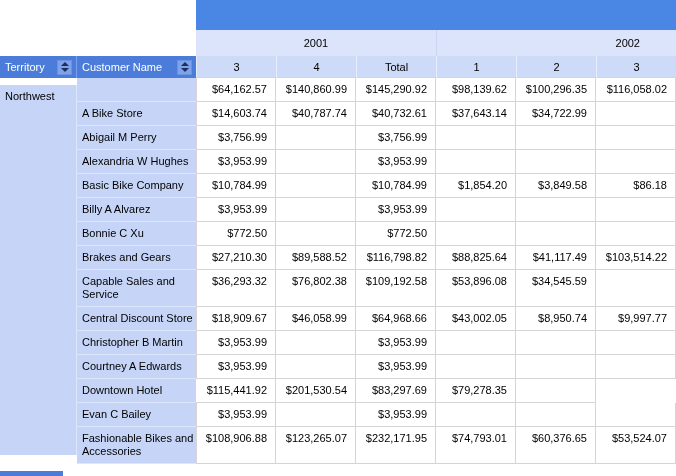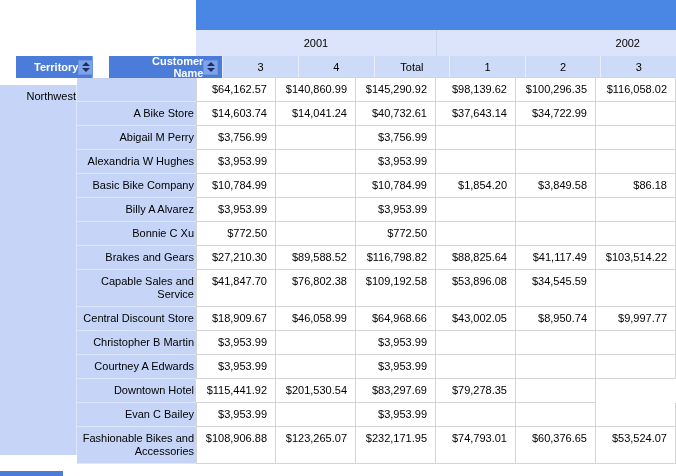--- a/index.html
+++ b/index.html
@@ -1,25 +1,25 @@
 <!DOCTYPE html>
 <html style="--band-blue: #4A86E3; --header-blue: #4B7CD9; --year-bg: #DBE4FA; --quarter-bg: #CEDBF8; --rowheader-bg: #C6D5F7; --grid-gray: #D5D5D5; --light-sep: #DDE7FB; --sort-icon-bg: #7FA3EA;"><head>
 <meta charset="utf-8">
 <style>
   html,body{margin:0;padding:0;background:#fff;}
   .stage{
     position:relative;width:676px;height:476px;overflow:hidden;background:#fff;
-    font-family:"Liberation Sans","DejaVu Sans",sans-serif;font-size:11px;color:#000;text-align:right;
+    font-family:"Liberation Sans","DejaVu Sans",sans-serif;font-size:11px;color:#000;
   }
   .top-band{position:absolute;left:196px;top:0;width:480px;height:30px;background:var(--band-blue,#4A86E3);}
   .year-row{position:absolute;left:196px;top:30px;width:480px;height:26px;display:flex;background:var(--year-bg,#DBE4FA);}
   .ycell{width:240px;box-sizing:border-box;display:flex;align-items:center;justify-content:center;}
   .ycell.y2{justify-content:flex-end;padding-right:36px;border-left:1px solid #C9D4EF;}
   .hdr-row{position:absolute;left:0;top:56px;width:676px;height:22px;display:flex;}
-  .th{background:var(--header-blue,#4B7CD9);color:#fff;font-weight:bold;display:flex;align-items:center;box-sizing:border-box;padding-left:18px;cursor:pointer;margin-left:16px;}
+  .th{background:var(--header-blue,#4B7CD9);color:#fff;font-weight:normal;display:flex;align-items:center;box-sizing:border-box;padding-left:5px;cursor:pointer;}
   .th-terr{width:77px;border-right:1px solid #7DA2EC;}
   .th-cust{width:119px;}
   .sort{margin-left:auto;margin-right:4px;width:15px;height:15px;background:var(--sort-icon-bg,#7FA3EA);border:1px solid #6B93DF;box-sizing:border-box;display:flex;flex-direction:column;align-items:center;justify-content:center;gap:2px;cursor:pointer;flex:0 0 auto;}
   .tri-up{width:0;height:0;border-left:4px solid transparent;border-right:4px solid transparent;border-bottom:4px solid #1D2F5F;}
   .tri-dn{width:0;height:0;border-left:4px solid transparent;border-right:4px solid transparent;border-top:4px solid #1D2F5F;}
   .qcell{width:80px;box-sizing:border-box;background:var(--quarter-bg,#CEDBF8);display:flex;align-items:center;justify-content:center;border-bottom:1px solid var(--grid-gray,#D5D5D5);border-left:1px solid #E8EEFC;}
   .terr-col{position:absolute;left:0;top:85px;width:77px;height:370px;background:var(--rowheader-bg,#C6D5F7);box-sizing:border-box;border-right:1px solid var(--light-sep,#DDE7FB);padding:5px 0 0 5px;line-height:13px;}
   .tbody{position:absolute;left:77px;top:78px;width:599px;}
   .brow{display:flex;align-items:stretch;}
   .ccell{width:119px;box-sizing:border-box;background:var(--rowheader-bg,#C6D5F7);border-bottom:1px solid var(--light-sep,#DDE7FB);padding:5px 2px 5px 5px;line-height:13px;min-height:24px;}
@@ -70,21 +70,21 @@
     <div class="dcell first">$64,162.57</div>
     <div class="dcell">$140,860.99</div>
     <div class="dcell">$145,290.92</div>
     <div class="dcell">$98,139.62</div>
     <div class="dcell">$100,296.35</div>
     <div class="dcell">$116,058.02</div>
   </div>
       <div class="brow">
     <div class="ccell">A Bike Store</div>
     <div class="dcell first">$14,603.74</div>
-    <div class="dcell">$14,041.24</div>
+    <div class="dcell">$40,787.74</div>
     <div class="dcell">$40,732.61</div>
     <div class="dcell">$37,643.14</div>
     <div class="dcell">$34,722.99</div>
     <div class="dcell"></div>
   </div>
       <div class="brow">
     <div class="ccell">Abigail M Perry</div>
     <div class="dcell first">$3,756.99</div>
     <div class="dcell"></div>
     <div class="dcell">$3,756.99</div>
@@ -132,21 +132,21 @@
     <div class="ccell">Brakes and Gears</div>
     <div class="dcell first">$27,210.30</div>
     <div class="dcell">$89,588.52</div>
     <div class="dcell">$116,798.82</div>
     <div class="dcell">$88,825.64</div>
     <div class="dcell">$41,117.49</div>
     <div class="dcell">$103,514.22</div>
   </div>
       <div class="brow">
     <div class="ccell">Capable Sales and Service</div>
-    <div class="dcell first">$41,847.70</div>
+    <div class="dcell first">$36,293.32</div>
     <div class="dcell">$76,802.38</div>
     <div class="dcell">$109,192.58</div>
     <div class="dcell">$53,896.08</div>
     <div class="dcell">$34,545.59</div>
     <div class="dcell"></div>
   </div>
       <div class="brow">
     <div class="ccell">Central Discount Store</div>
     <div class="dcell first">$18,909.67</div>
     <div class="dcell">$46,058.99</div>

